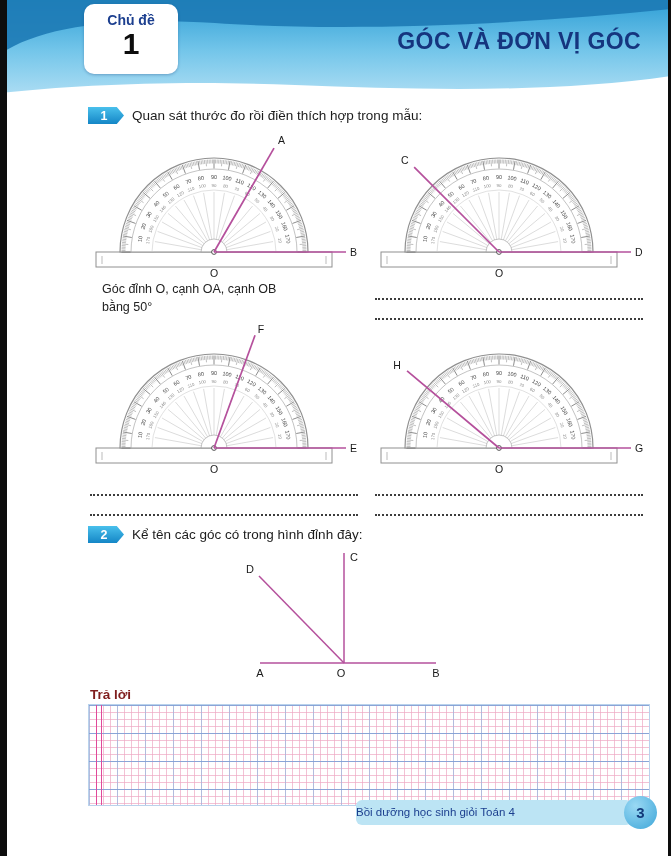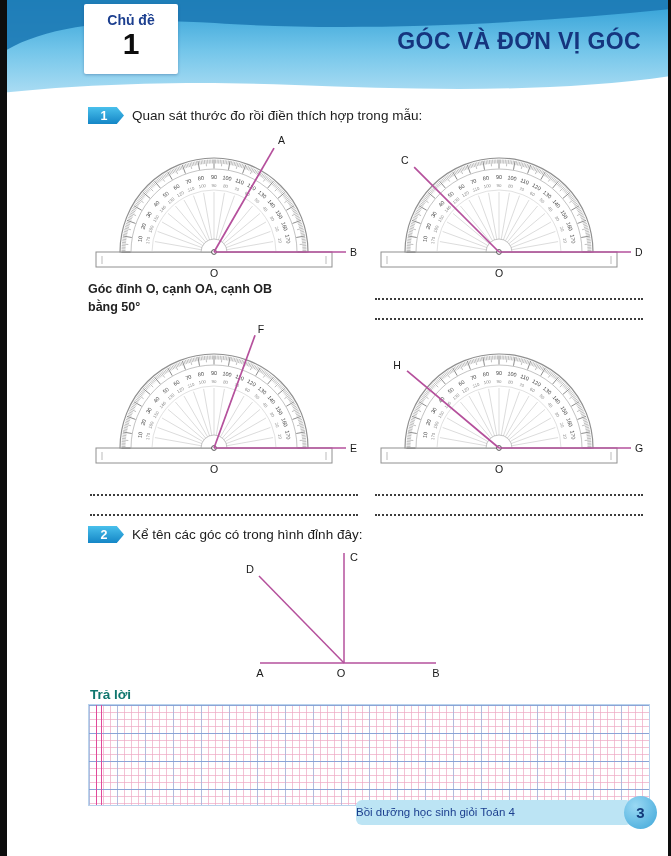--- a/index.html
+++ b/index.html
@@ -6,44 +6,44 @@
   body{font-family:"Liberation Sans",sans-serif;}
   .page{position:relative;width:671px;height:856px;margin:0 auto;background:#fff;overflow:hidden;}
   .edge{position:absolute;top:0;bottom:0;background:#0d0d0d;z-index:50;}
   .edge-left{left:0;width:7px;}
   .edge-right{right:0;width:3px;}
 
   
   .banner{position:absolute;top:0;left:0;right:0;height:97px;}
   .banner-svg{position:absolute;top:0;left:0;width:671px;height:97px;}
   .topic-badge{position:absolute;left:84px;top:4px;width:94px;height:70px;background:#fff;
-    border-radius:2px;box-shadow:0 1px 3px rgba(20,60,120,.35);text-align:center;z-index:5;}
+    border-radius:10px;box-shadow:0 1px 3px rgba(20,60,120,.35);text-align:center;z-index:5;}
   .topic-label{margin-top:8px;font-size:14px;font-weight:bold;color:#1c3f8f;}
   .topic-number{font-size:30px;font-weight:bold;color:#0d0d0d;line-height:1.05;}
   .page-title{position:absolute;left:180px;right:30px;top:28px;margin:0;text-align:right;
     font-size:23px;font-weight:bold;letter-spacing:.4px;color:#15357e;z-index:5;}
 
   
   .content{position:absolute;left:88px;top:97px;width:562px;}
   .ex-head{display:flex;align-items:center;gap:8px;margin-top:10px;}
   .ex-num{min-width:26px;height:17px;background:linear-gradient(180deg,#49c0ec,#1486c6);
     color:#fff;font-weight:bold;font-size:12.5px;display:flex;align-items:center;justify-content:center;
     clip-path:polygon(0 0,80% 0,100% 50%,80% 100%,0 100%);padding:0 7px 0 3px;}
   .ex-prompt{font-size:13.5px;color:#1c1c1c;}
 
   .proto-grid{display:grid;grid-template-columns:1fr 1fr;column-gap:8px;row-gap:4px;margin-top:4px;}
   .proto-cell{width:276px;}
   .proto-svg{height:152px;}
   .proto-answer{min-height:34px;}
-  .ans-text{font-size:12.5px;line-height:1.45;color:#222;margin-left:0;font-weight:bold;}
+  .ans-text{font-size:12.5px;line-height:1.45;color:#222;margin-left:14px;}
   .dots{height:15px;margin:3px 6px 0 2px;border-bottom:2px dotted #3c3c3c;}
 
   .angle-figure{display:flex;justify-content:center;margin-top:2px;height:140px;}
 
-  .answer-label{font-size:13.5px;font-weight:bold;color:#0f766e;margin:2px 0 2px 2px;}
+  .answer-label{font-size:13.5px;font-weight:bold;color:#7f1d1d;margin:2px 0 2px 2px;}
   .grid-paper{position:relative;height:100px;border:1px solid #b9d2ec;background-color:#fff;
     background-image:
       repeating-linear-gradient(180deg, rgba(120,160,215,.85) 0 1px, transparent 1px 28px),
       repeating-linear-gradient(90deg, rgba(150,185,225,.7) 0 1px, transparent 1px 28px),
       repeating-linear-gradient(180deg, rgba(238,168,195,.7) 0 1px, transparent 1px 7px),
       repeating-linear-gradient(90deg, rgba(238,168,195,.7) 0 1px, transparent 1px 7px);}
   .grid-paper::before{content:'';position:absolute;left:7px;top:0;bottom:0;width:4px;
     border-left:1.5px solid #e0489a;border-right:1.5px solid #e0489a;}
 
   

